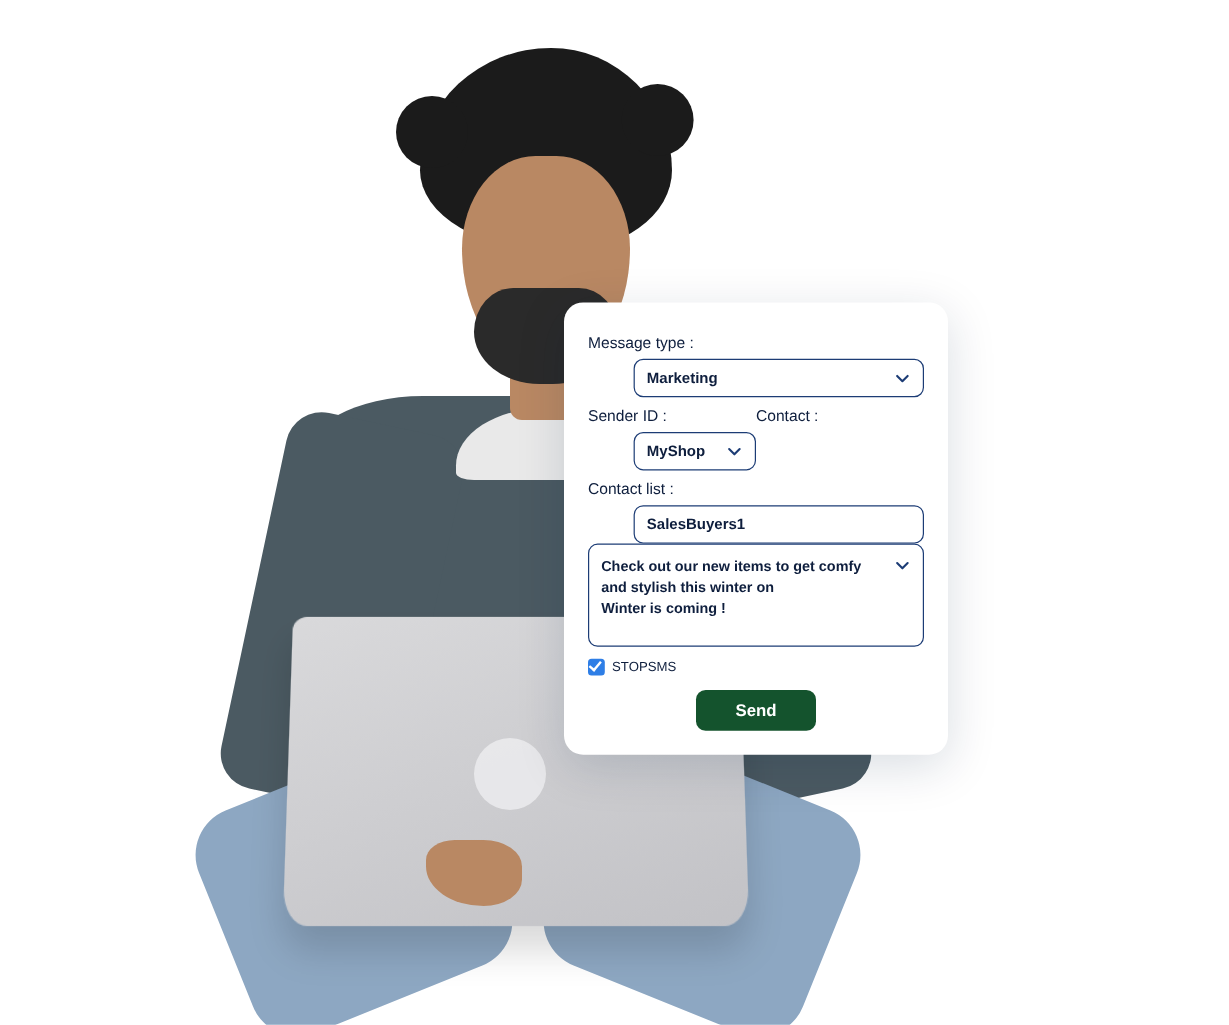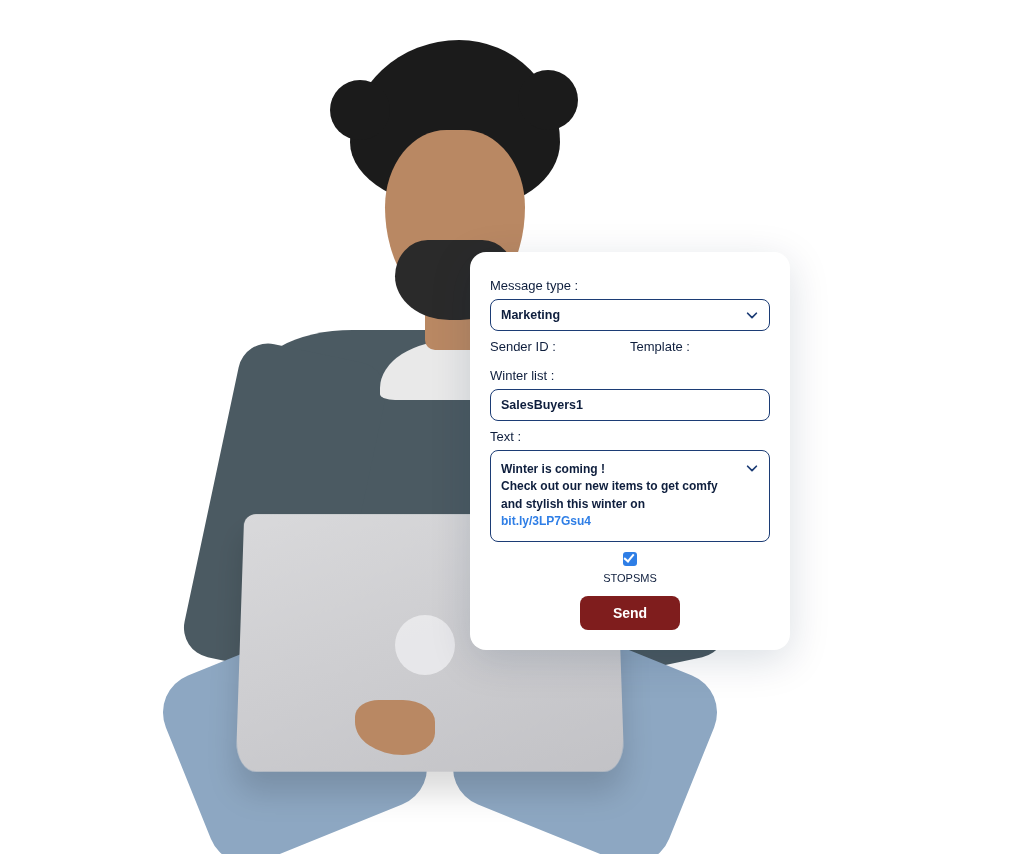--- a/index.html
+++ b/index.html
@@ -108,53 +108,54 @@
   .field{
     border:1.6px solid #1c3c75;
     border-radius:8px;
     height:32px;
     display:flex; align-items:center;
     padding:0 10px;
     color:#0e1e3d;
     font-size:12.5px; font-weight:700;
     position:relative;
     background:#fff;
+    margin-left:38px;
   }
   .field .chev{
     position:absolute; right:10px; top:50%; transform:translateY(-50%);
     width:14px; height:14px;
   }
   .row2{ display:flex; }
   .row2 > div{ flex:1; min-width:0;}
   .textbox{
     border:1.6px solid #1c3c75;
     border-radius:8px;
     padding:10px 28px 10px 10px;
     font-size:12px; line-height:1.45;
     color:#0e1e3d; font-weight:700;
     position:relative; min-height:86px;
   }
   .textbox .chev{ position:absolute; right:10px; top:10px; width:14px; height:14px;}
   .link{ color:#2e7ee6; font-weight:700; }
   .stops {
     display:flex; align-items:center; gap:6px; margin-top:10px;
-    font-size:11px; color:#0e1e3d;flex-direction:column;
+    font-size:11px; color:#0e1e3d;
   }
   .stops input[type=checkbox]{
     appearance:none; width:14px; height:14px; border-radius:3px;
     background:#2e7ee6; position:relative; cursor:pointer;
   }
   .stops input[type=checkbox]::after{
     content:""; position:absolute; left:3px; top:0px;
     width:4px; height:8px; border:2px solid #fff; border-top:none; border-left:none;
     transform:rotate(40deg);
   }
   .send-row{ display:flex; justify-content:center; margin-top:12px;}
   .send{
-    background:#7f1d1d; color:#fff; border:none; border-radius:8px;
+    background:#14532d; color:#fff; border:none; border-radius:8px;
     width:100px; height:34px; font-size:14px; font-weight:700; cursor:pointer;
   }
   svg.chev path{ stroke:#1c3c75; stroke-width:2; fill:none; stroke-linecap:round; stroke-linejoin:round;}
 </style>
 </head>
 <body>
 
 <div class="stage">
 
   <div class="circle"></div>
@@ -179,39 +180,43 @@
     <div class="field">
       <span>Marketing</span>
       <svg class="chev" viewBox="0 0 16 16">
           <path d="M3 6l5 5 5-5"></path>
         </svg>
     </div>
 
     <div class="row2">
       <div>
         <div class="lbl">Sender ID :</div>
+        <div class="field">
+          <span>MyShop</span>
+          <svg class="chev" viewBox="0 0 16 16">
+              <path d="M3 6l5 5 5-5"></path>
+            </svg>
+        </div>
       </div>
       <div>
-        <div class="lbl">Template :</div>
+        <div class="lbl">Contact :</div>
       </div>
     </div>
 
-    <div class="lbl">Winter list :</div>
+    <div class="lbl">Contact list :</div>
     <div class="field">
       <span>SalesBuyers1</span>
     </div>
 
-    <div class="lbl">Text :</div>
     <div class="textbox">
       <svg class="chev" viewBox="0 0 16 16">
           <path d="M3 6l5 5 5-5"></path>
         </svg>
+      <div>Check out our new items to get comfy and stylish this winter on</div>
       <div>Winter is coming !</div>
-      <div>Check out our new items to get comfy and stylish this winter on</div>
-      <div><span class="link">bit.ly/3LP7Gsu4</span></div>
     </div>
 
     <label class="stops">
       <input type="checkbox" checked="" style="">
       <span>STOPSMS</span>
     </label>
 
     <div class="send-row">
       <button class="send">Send</button>
     </div>

